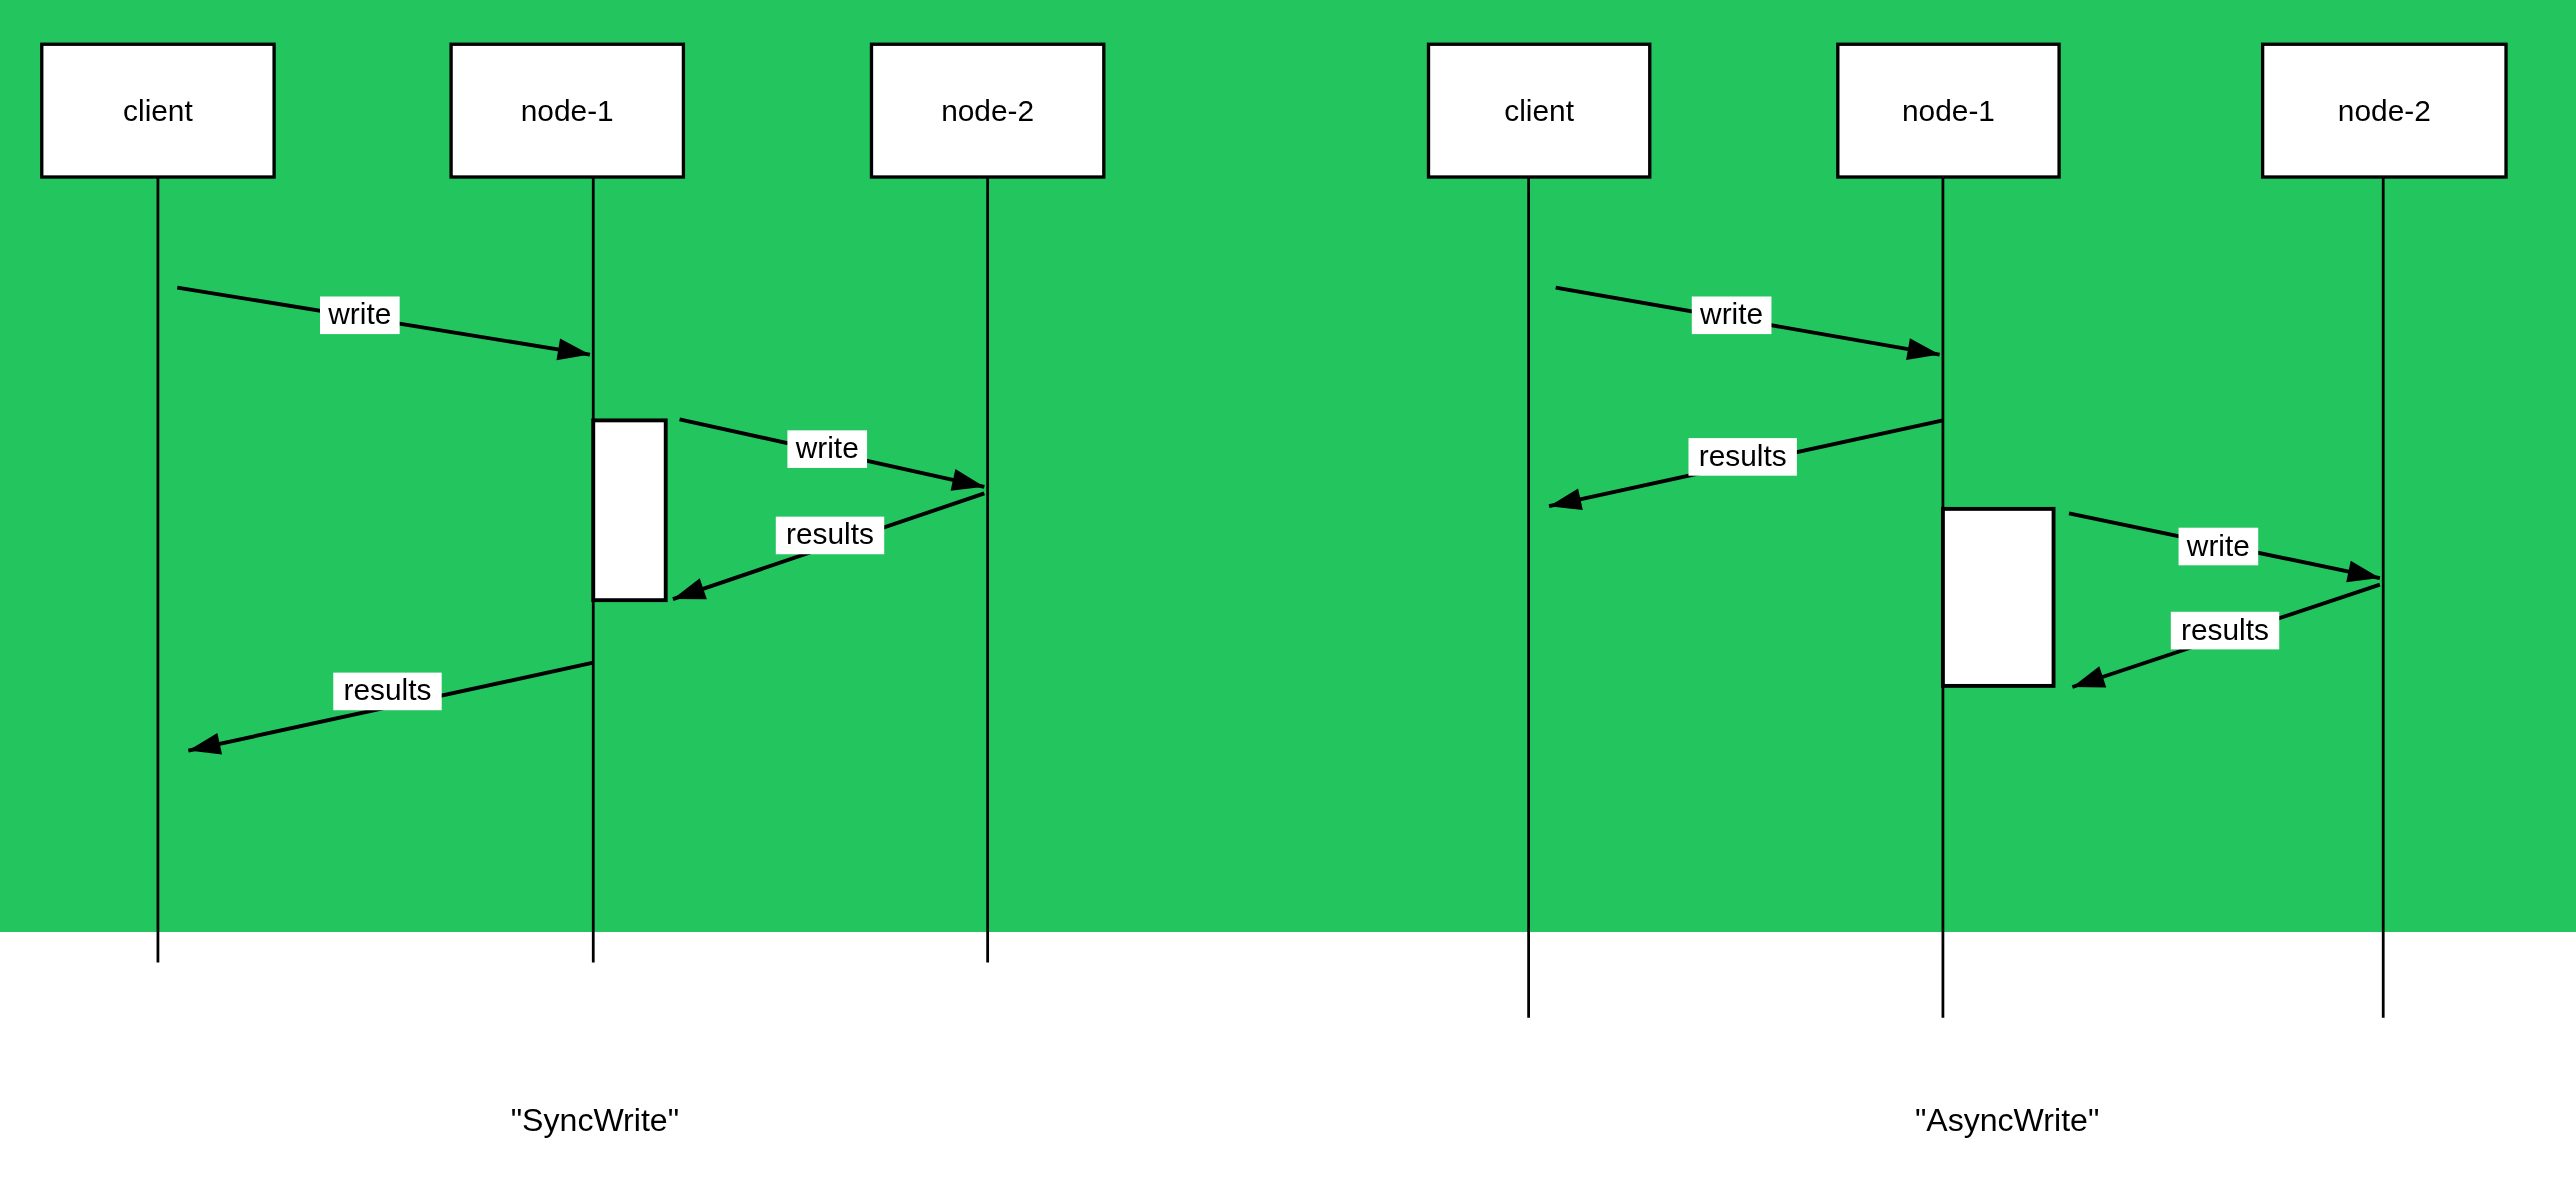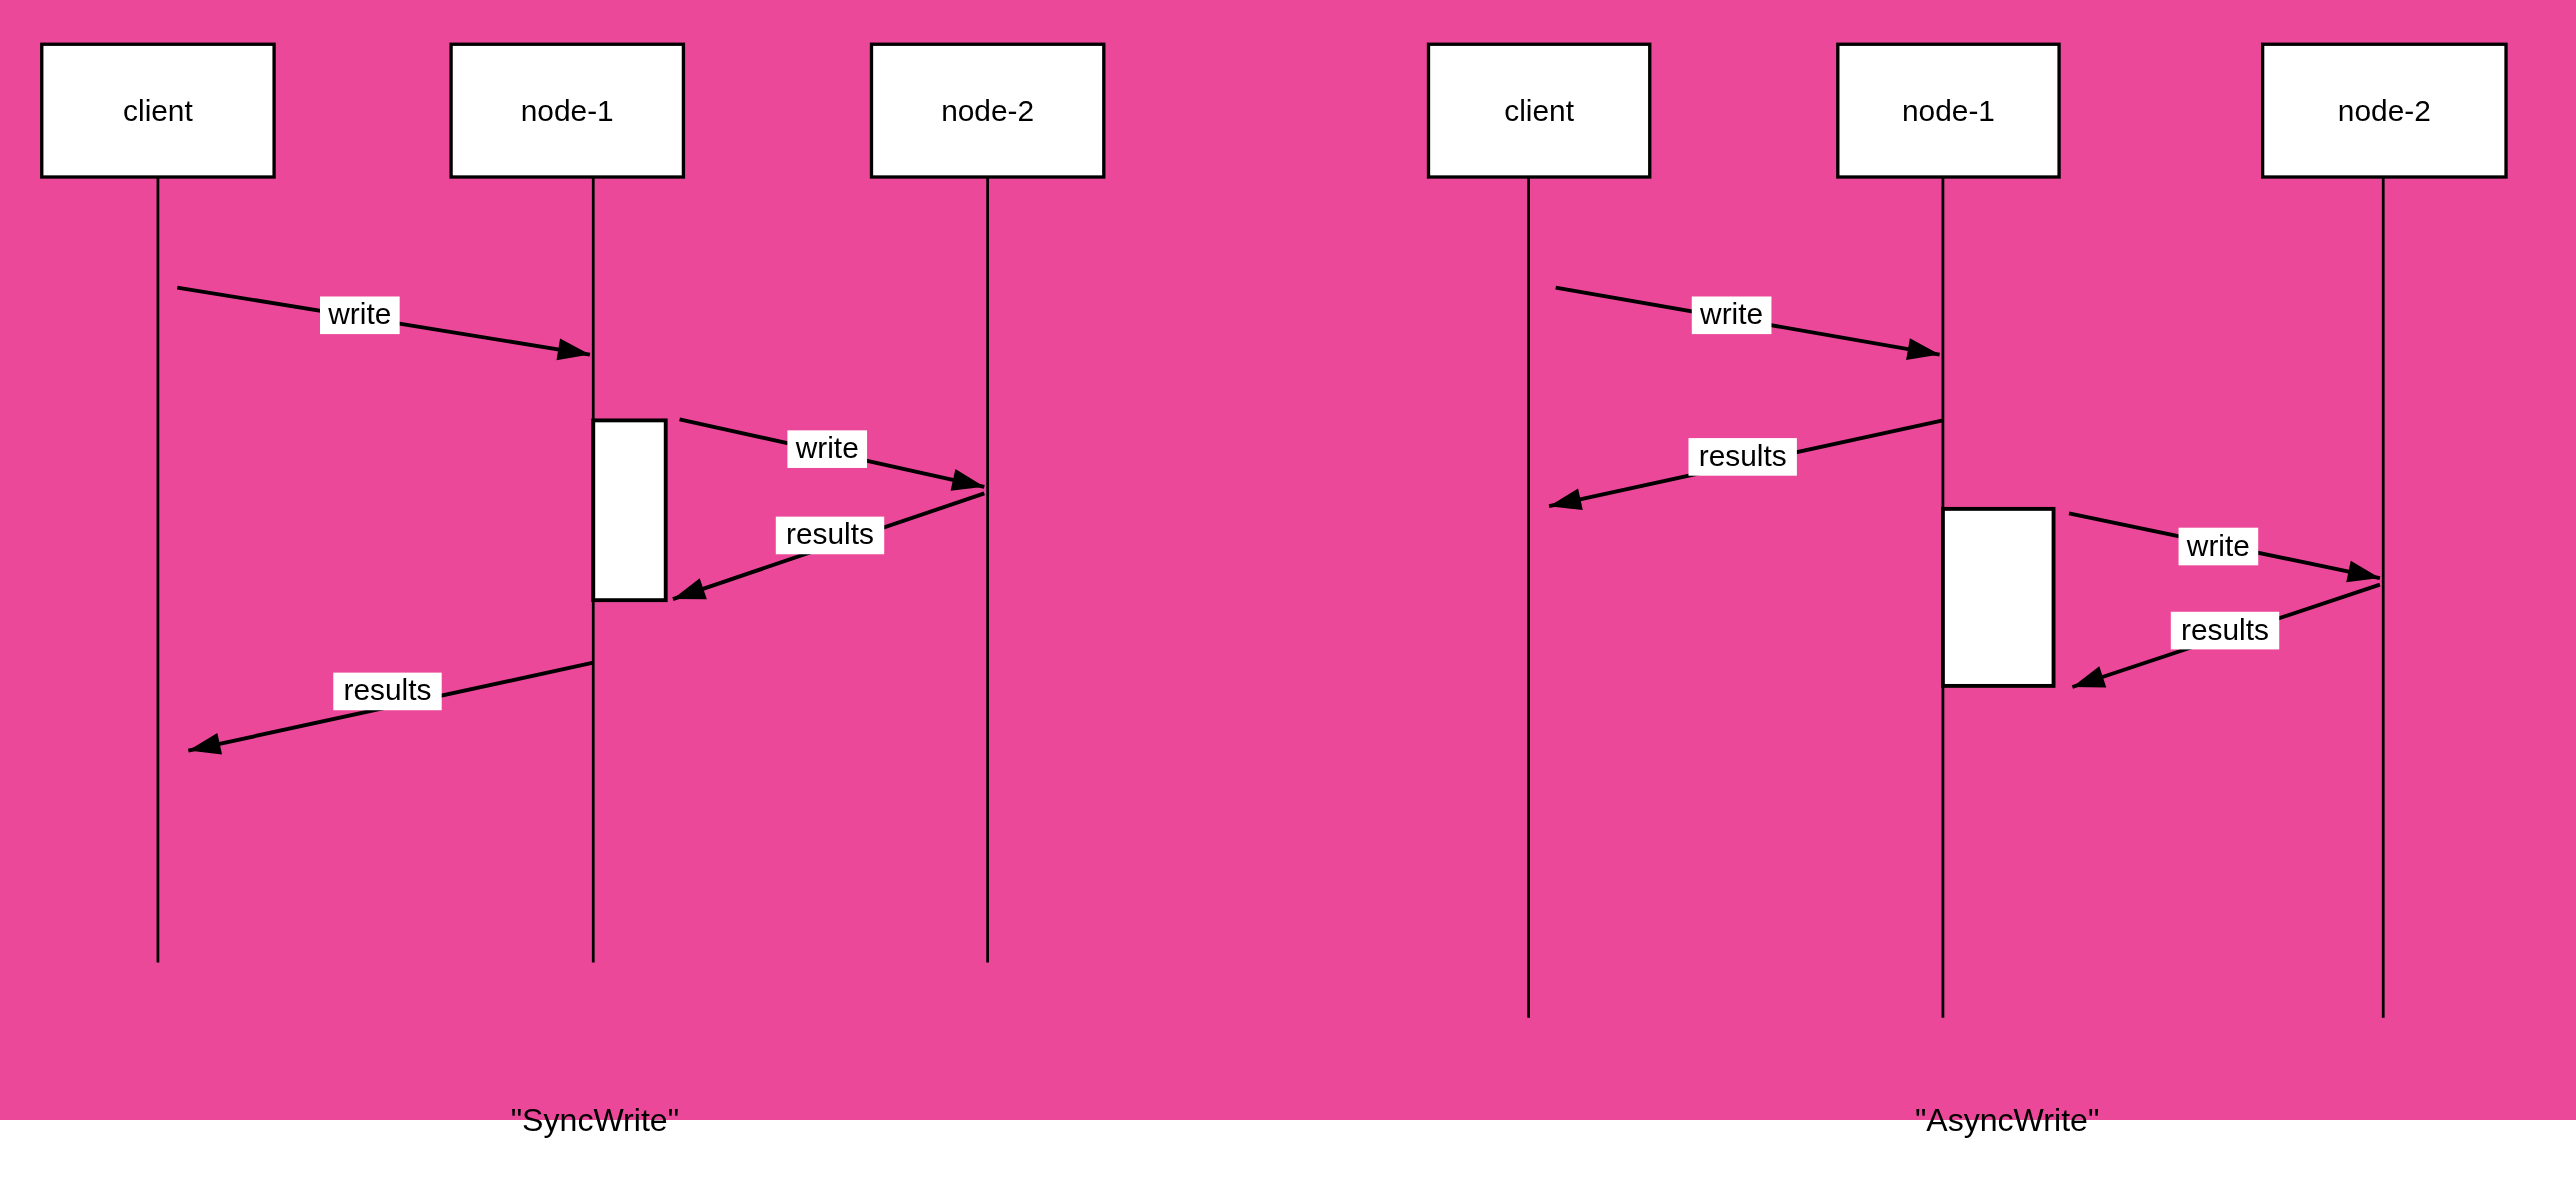--- a/index.html
+++ b/index.html
@@ -11,22 +11,22 @@
   body {
     width: 2576px;
     height: 1197px;
     font-family: "Liberation Sans", sans-serif;
     color: #000000;
     overflow: hidden;
   }
   #stage {
     position: relative;
     width: 2576px;
-    height: 1120px;
-    background: #ec4899;
+    height: 932px;
+    background: #22c55e;
   }
   #diagram-svg {
     position: absolute;
     inset: 0;
     width: 2576px;
     height: 1197px;
     display: block;
   }
   .lifeline-box-rect {
     fill: #ffffff;

